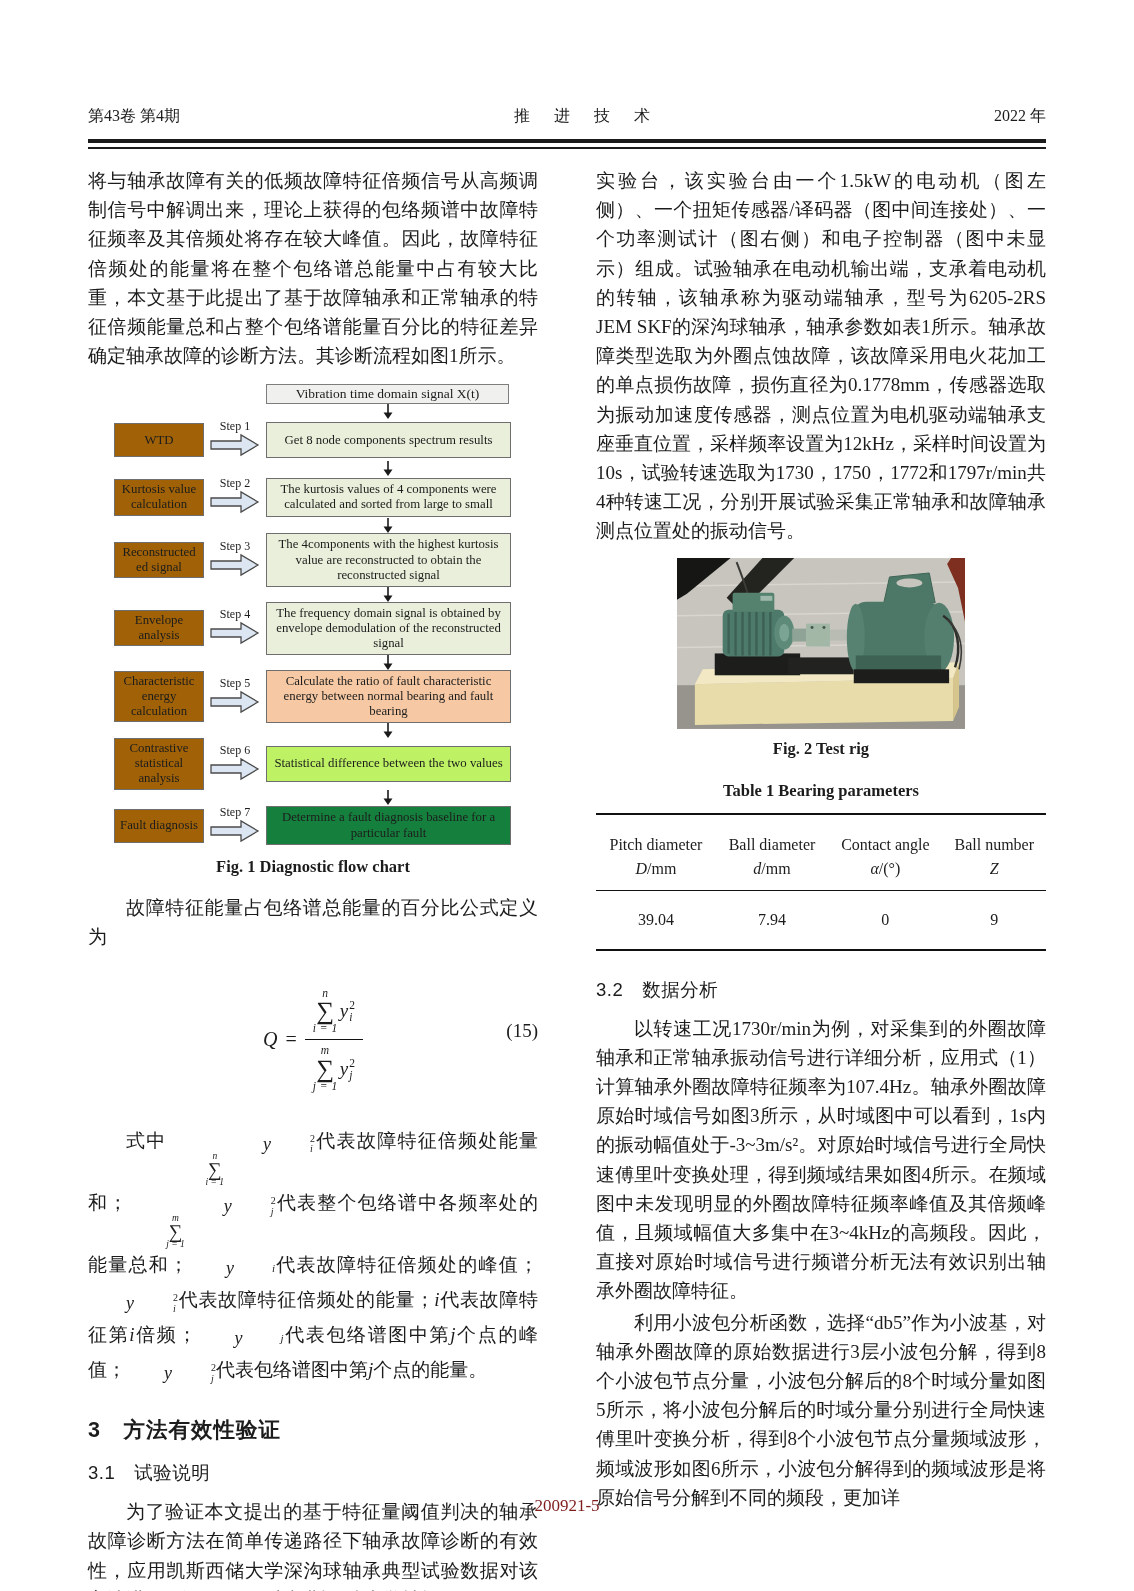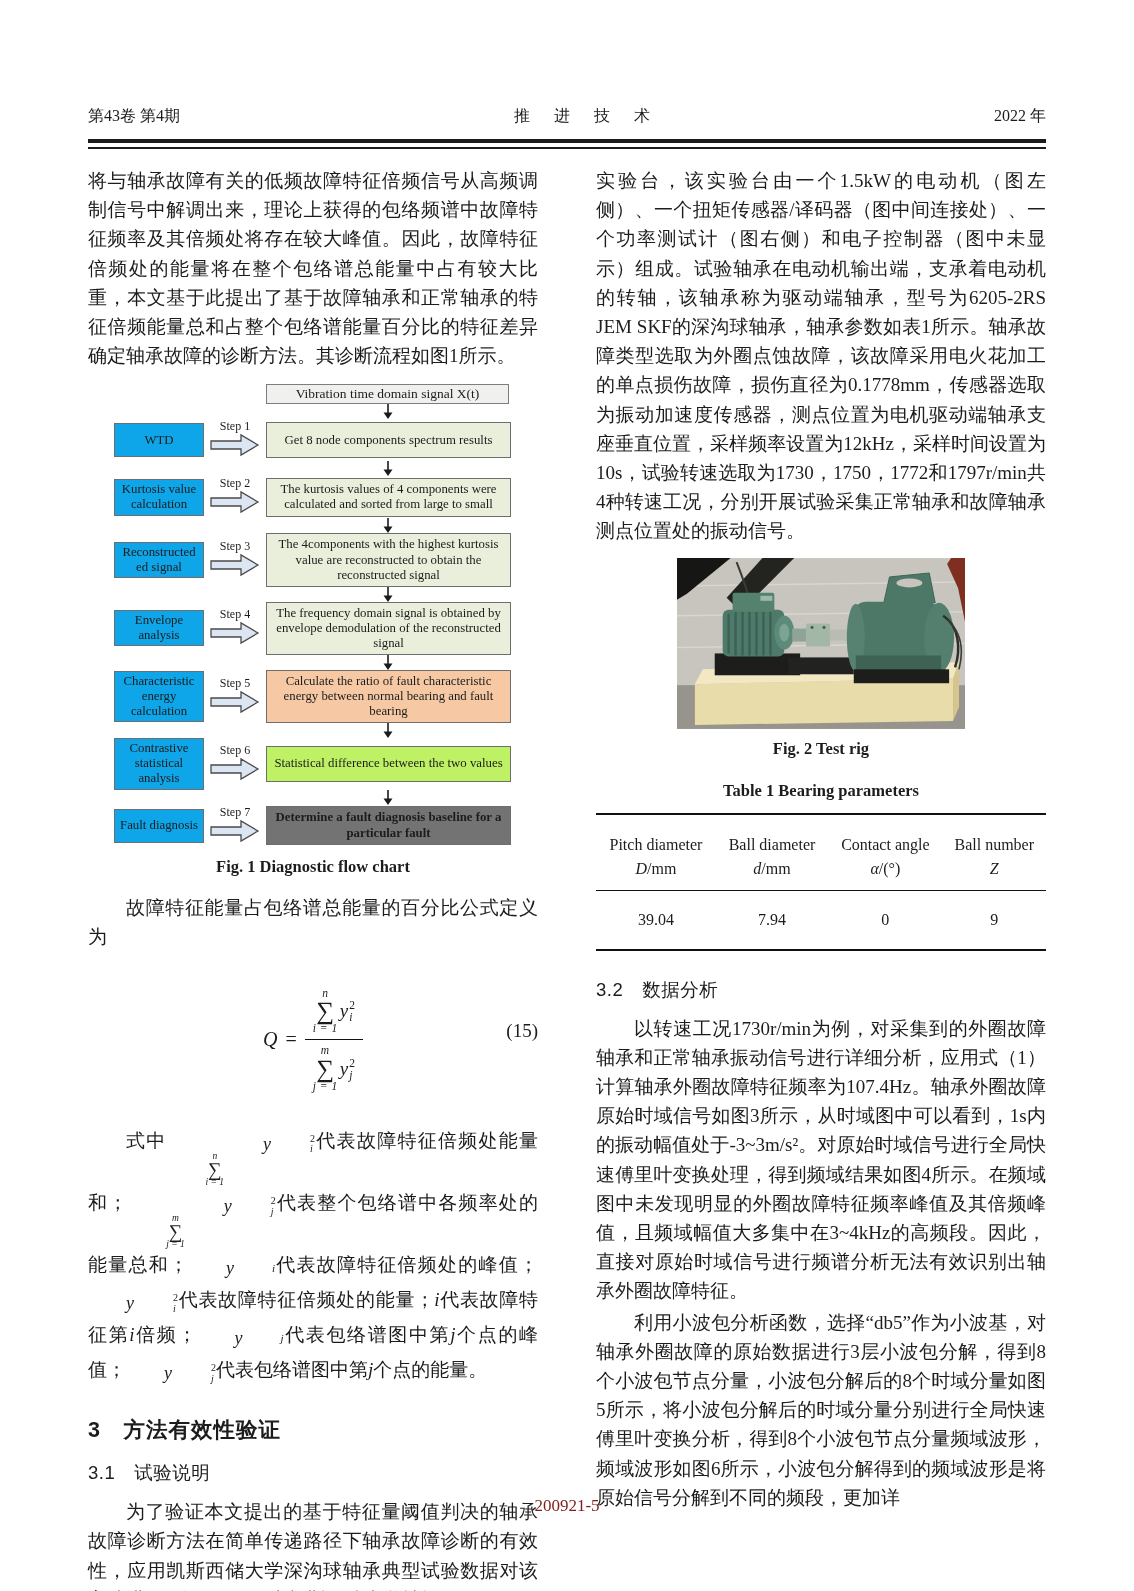--- a/index.html
+++ b/index.html
@@ -48,21 +48,21 @@
   .fc-toprow{display:flex;}
   .fc-topspacer{width:152px;flex:none;}
   .fc-topbox{
     width:243px;flex:none;background:#f0f0ee;border:1.3px solid #7d7d7d;
     text-align:center;font-size:13.5px;padding:1px 2px;box-sizing:border-box;
   }
   .fc-connector{height:15px;position:relative;}
   .fc-connector svg{position:absolute;left:268px;top:0;}
   .fc-row{display:flex;align-items:center;}
   .fc-left{
-    width:90px;flex:none;background:#0ea5e9;border:1.3px solid #6e6e6e;
+    width:90px;flex:none;background:#a16207;border:1.3px solid #6e6e6e;
     min-height:34px;display:flex;align-items:center;justify-content:center;
     text-align:center;font-size:12.8px;line-height:1.18;padding:2px 1px;box-sizing:border-box;
   }
   .fc-mid{width:62px;flex:none;display:flex;flex-direction:column;align-items:center;}
   .fc-step{font-size:12px;margin-bottom:-1px;white-space:nowrap;}
   .fc-right{
     width:245px;flex:none;border:1.3px solid #6e6e6e;
     min-height:36px;display:flex;align-items:center;justify-content:center;
     text-align:center;font-size:12.8px;line-height:1.18;padding:3px 2px;box-sizing:border-box;
   }
@@ -251,21 +251,21 @@
               </svg>
             </div>
             <div class="fc-row">
               <div class="fc-left">Fault diagnosis</div>
               <div class="fc-mid">
                 <div class="fc-step">Step 7</div>
                 <div class="fc-arrow"><svg width="50" height="24">
                     <polygon points="1,8 31,8 31,2 48,12 31,22 31,16 1,16" fill="#dce6f2" stroke="#4a4a4a" stroke-width="1.3"></polygon>
                   </svg></div>
               </div>
-              <div class="fc-right" style="background: #737373; font-weight: bold;">Determine a fault diagnosis baseline for a particular fault</div>
+              <div class="fc-right" style="background: #15803d;">Determine a fault diagnosis baseline for a particular fault</div>
             </div>
           </div>
       </div>
 
       <div class="fig-caption">Fig. 1   Diagnostic flow chart</div>
 
       <p class="body-par indent">故障特征能量占包络谱总能量的百分比公式定义为</p>
 
       <div class="equation">
         <span class="eq-main">

